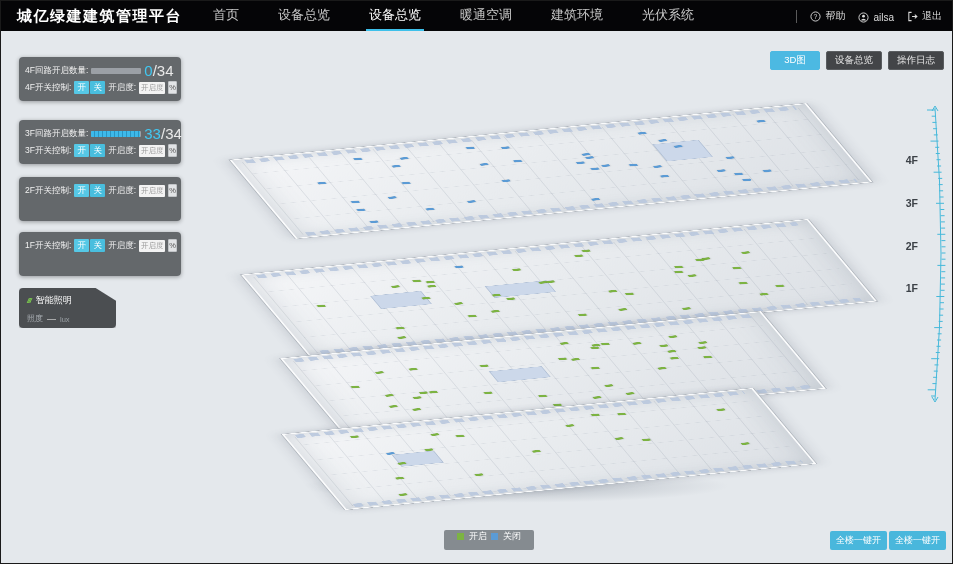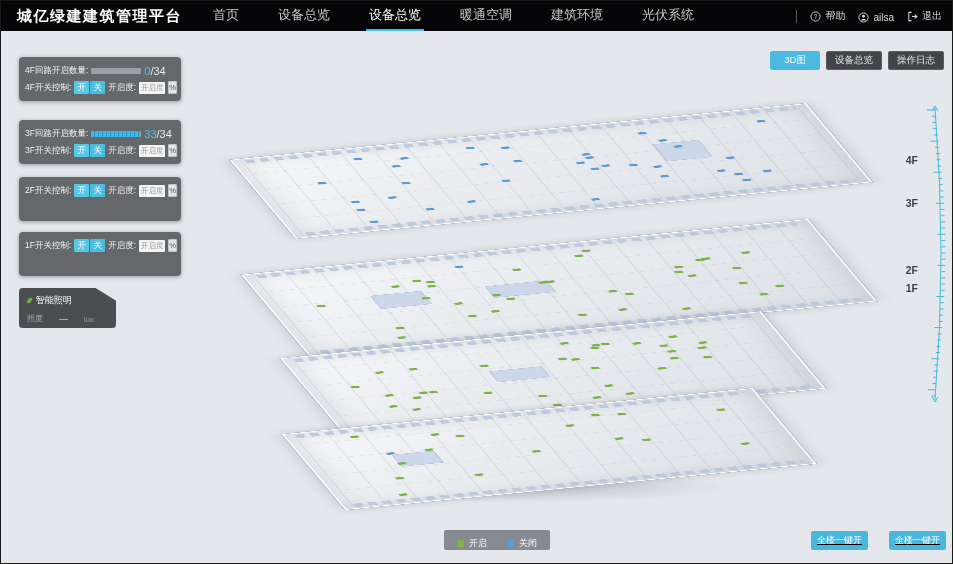--- a/index.html
+++ b/index.html
@@ -19,35 +19,35 @@
   .uicon { width:11px; height:11px; display:inline-block; }
   .uicon svg { width:11px; height:11px; display:block; }
 
   
   .floor-panel { position:absolute; left:18px; width:162px; height:44px; background:rgba(68,71,75,0.80); border-radius:4px; padding:5px 6px 4px 6px; box-shadow:0 1px 4px rgba(0,0,0,.35); color:#fff; z-index:20; }
   .fp-0 { top:56px; } .fp-1 { top:119px; } .fp-2 { top:176px; } .fp-3 { top:231px; }
   .fp-row { display:flex; align-items:center; height:17px; gap:3px; white-space:nowrap; }
   .fp-lbl { font-size:8.5px; color:#f2f2f2; }
   .bar { width:50px; height:6px; background:#9ba0a6; border-radius:1px; overflow:hidden; flex:none; }
   .fill { display:block; height:100%; background:repeating-linear-gradient(90deg,#3db9ea 0 3px,#2a94c2 3px 4px); }
-  .count { font-size:11px; color:#e9e9e9; }
+  .count { font-size:15px; color:#e9e9e9; }
   .count b { color:#41c8f2; font-weight:normal; }
   .count i { font-style:normal; }
   .switch { display:flex; gap:1px; flex:none; }
   .sw-btn { width:15px; height:13px; border:none; background:#49bede; color:#fff; font-size:8.5px; line-height:13px; padding:0; cursor:pointer; border-radius:1px; }
   .sw-btn.on { background:#56c8e6; }
   .dim-input { width:26px; height:12px; border:none; background:#f3f3f3; font-size:7.5px; color:#8a8a8a; text-align:center; border-radius:1px; }
   .dim-input::placeholder { color:#9a9a9a; }
   .pct-btn { width:13px; height:13px; border:1px solid #c2c5c8; background:#e2e4e6; color:#555; font-size:7.5px; line-height:10px; padding:0; cursor:pointer; border-radius:1px; }
 
   
   .outdoor-panel { position:absolute; left:18px; top:287px; width:97px; height:40px; background:rgba(48,51,54,0.85); border-radius:4px; clip-path:polygon(0 0,79% 0,100% 32%,100% 100%,0 100%); color:#fff; padding:6px 8px; z-index:20; box-shadow:0 1px 4px rgba(0,0,0,.35); }
   .od-title { display:flex; align-items:center; gap:5px; font-size:9px; }
   .rays { color:#7ed14e; font-weight:bold; font-style:italic; font-size:8px; letter-spacing:-1px; }
-  .od-metric { margin-top:6px; display:flex; align-items:flex-end; gap:16px; }
+  .od-metric { margin-top:6px; display:flex; align-items:flex-end; gap:4px; }
   .od-lbl { font-size:8px; color:#a8adb2; }
   .od-val { font-size:9px; color:#d8d8d8; }
   .od-unit { font-size:7.5px; color:#9aa0a5; }
 
   
   .view-toolbar { position:absolute; top:50px; right:8px; display:flex; gap:6px; z-index:25; }
   .view-toolbar button { height:19px; min-width:50px; padding:0 8px; border:1px solid #5a5d60; background:#434548; color:#e8e8e8; font-size:9.5px; border-radius:2px; cursor:pointer; }
   .view-toolbar button.active { background:#4cb9e2; border-color:#4cb9e2; color:#fff; }
 
   
@@ -64,30 +64,30 @@
   .p1 { left:18%; top:38%; width:9%; height:16%; }
   .p2 { left:38%; top:40%; width:11%; height:14%; }
   .p3 { left:70%; top:30%; width:8%;  height:22%; }
   .markers { position:absolute; inset:5%; }
   .mk { position:absolute; width:8px; height:6px; border-radius:1px; box-shadow:0 0 2px rgba(0,0,0,.25); }
   .ground-shadow { position:absolute; left:300px; top:468px; width:430px; height:34px; background:radial-gradient(ellipse at center, rgba(95,106,120,.35), rgba(95,106,120,0) 70%); z-index:4; }
 
   
   .floor-axis { position:absolute; right:34px; top:0; z-index:15; }
   .floor-axis span { position:absolute; right:0; font-size:10.5px; color:#3c4147; font-weight:bold; cursor:pointer; }
-  .fa-0 { top:153px; } .fa-1 { top:196px; } .fa-2 { top:239px;margin-top:24px; } .fa-3 { top:281px; }
+  .fa-0 { top:153px; } .fa-1 { top:196px; } .fa-2 { top:239px; } .fa-3 { top:281px; }
   .ruler { position:absolute; right:3px; top:103px; width:28px; height:300px; z-index:15; cursor:pointer; }
 
   
-  .legend { position:absolute; left:443px; top:529px; height:20px; background:rgba(125,130,136,0.92); border-radius:2px; display:flex; align-items:flex-end; gap:20px; padding:0 13px; z-index:25; }
+  .legend { position:absolute; left:443px; top:529px; height:20px; background:rgba(125,130,136,0.92); border-radius:2px; display:flex; align-items:flex-start; gap:4px; padding:0 13px; z-index:25; }
   .legend .item { display:flex; align-items:center; gap:5px; color:#fff; font-size:9px; }
   .swatch { width:7px; height:7px; display:inline-block; }
 
   
-  .bulk { position:absolute; right:6px; top:530px; display:flex; gap:21px; z-index:25;text-decoration:underline; }
+  .bulk { position:absolute; right:6px; top:530px; display:flex; gap:2px; z-index:25; }
   .bulk button { height:19px; padding:0 6px; border:none; background:#49b7dc; color:#fff; font-size:9px; border-radius:2px; cursor:pointer; }
 </style>
 </head>
 <body>
 
 <div class="page">
 
   <header>
     <div class="brand">城亿绿建建筑管理平台</div>
     <nav>

